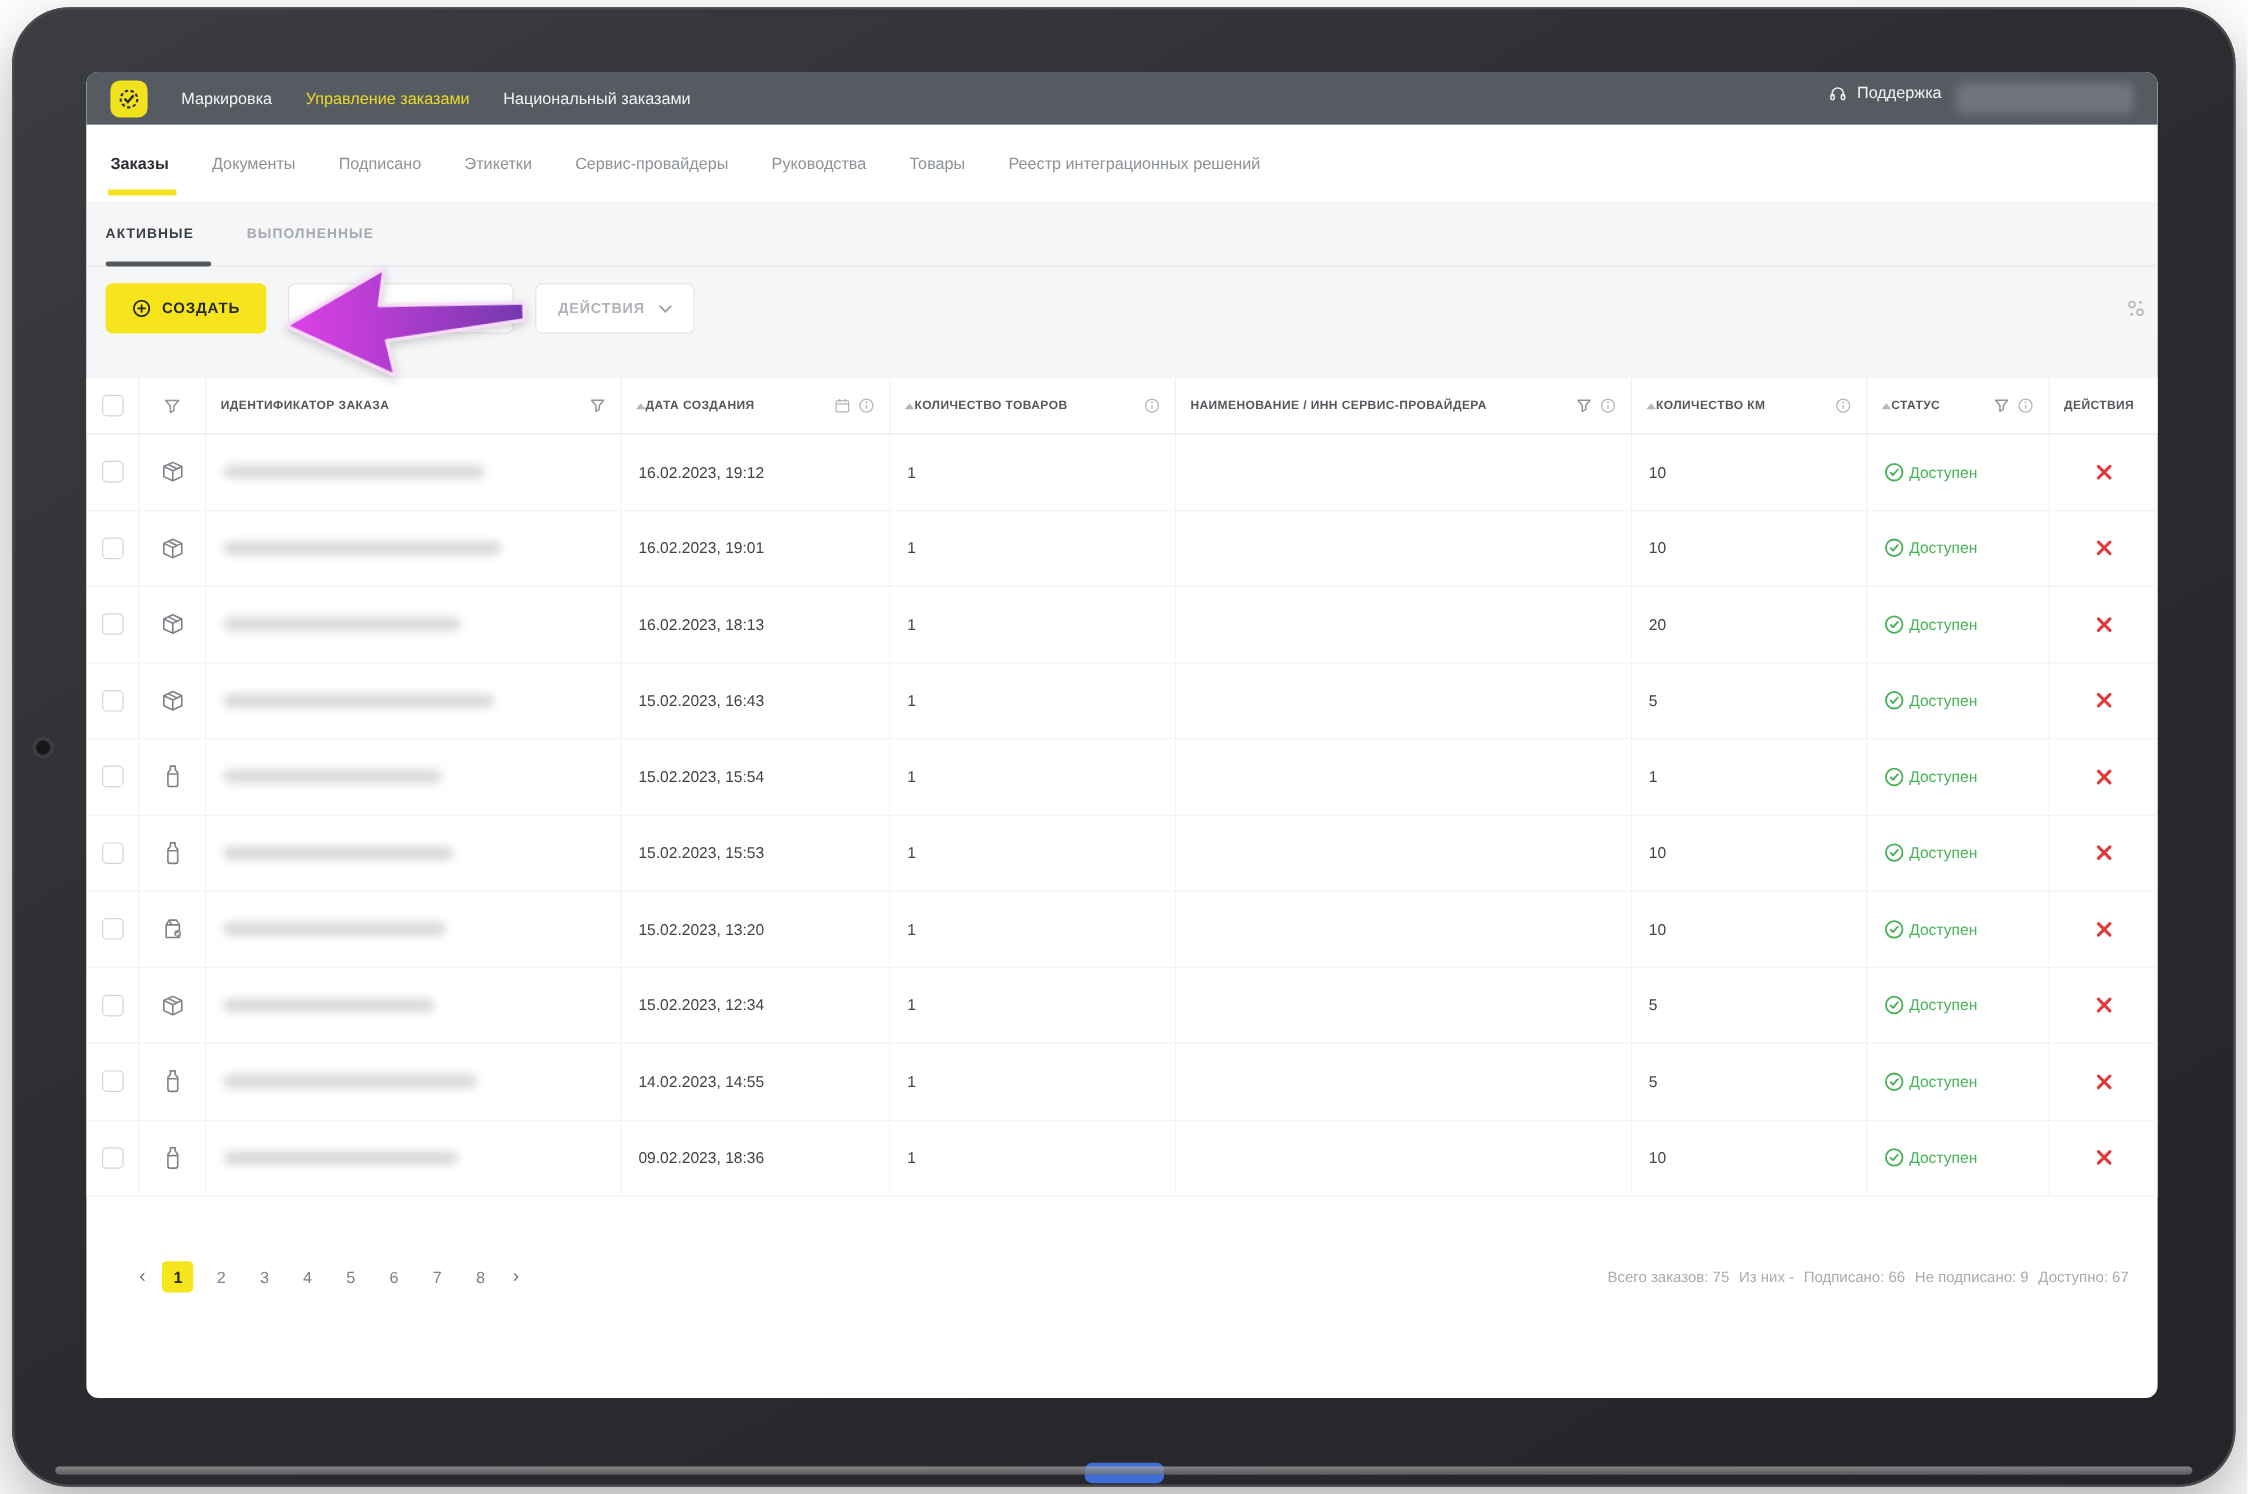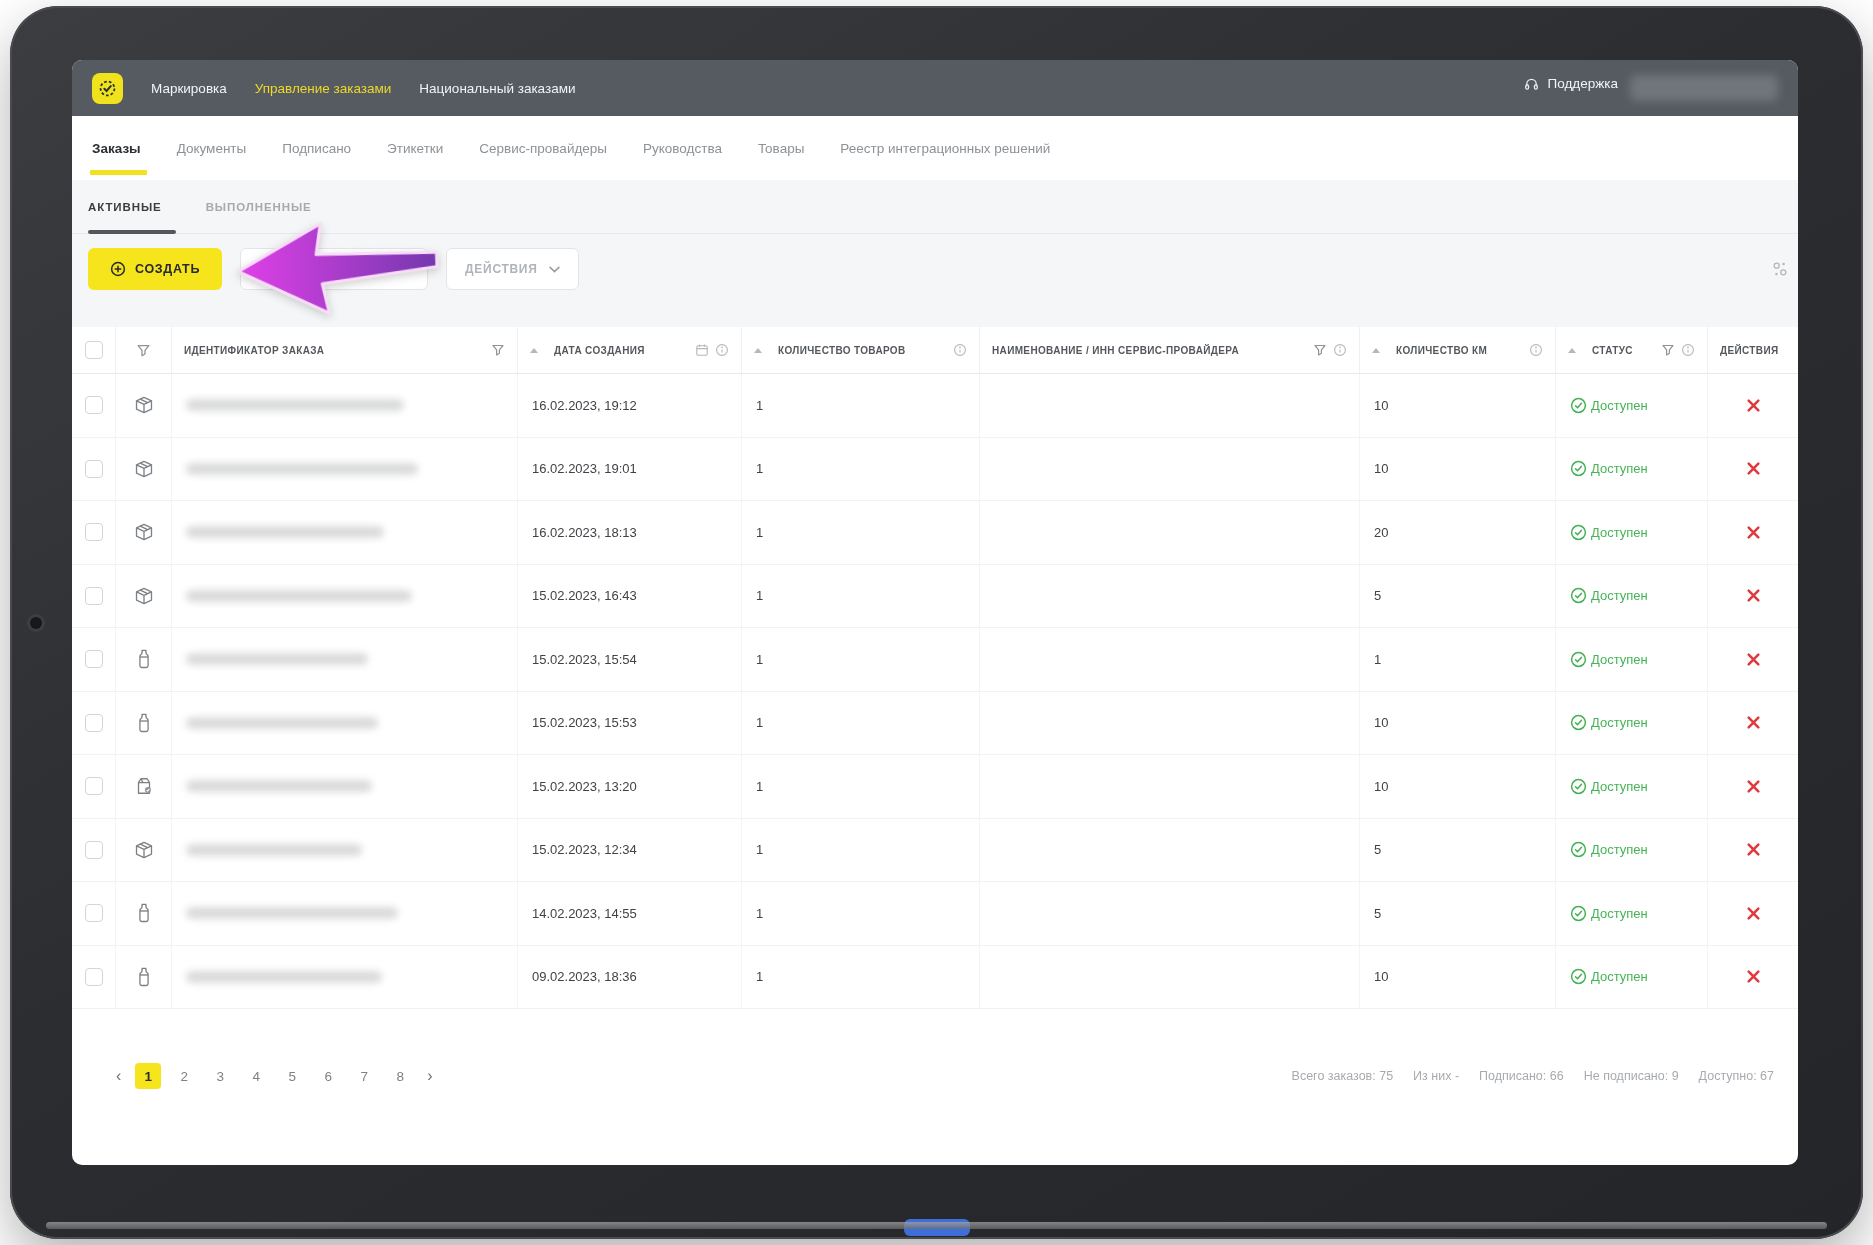--- a/index.html
+++ b/index.html
@@ -15,21 +15,21 @@
   .edge-highlight { position:absolute; left:36px; right:36px; bottom:10px; height:7px;
     border-radius:4px; background:linear-gradient(#a3a3a5,#6b6b6e); opacity:.75; }
   .stand-accent { position:absolute; left:50%; transform:translateX(-50%); bottom:3px;
     width:66px; height:17px; border-radius:6px; background:#3e6fd8; }
 
   
   .screen { position:absolute; left:62px; top:54px; width:1726px; height:1105px;
     background:#fff; border-radius:10px; overflow:hidden; color:#33373b; }
 
   
-  .topbar { height:56px; background:#565b62; display:flex; align-items:center; padding:0 20px; gap:28px; }
+  .topbar { height:44px; background:#565b62; display:flex; align-items:center; padding:0 20px; gap:28px; }
   .logo { width:31px; height:31px; border-radius:8px; background:#f0e21c; display:flex; align-items:center; justify-content:center; flex:0 0 auto; }
   .topnav-item { font-size:13.5px; color:#f2f3f4; cursor:pointer; white-space:nowrap; }
   .topnav-item.active { color:#ecd92a; }
   .topbar-right { margin-left:auto; display:flex; align-items:flex-start; gap:12px; }
   .support { display:flex; align-items:center; gap:8px; font-size:13.5px; color:#f2f3f4; }
   .user-chip { width:148px; height:26px; border-radius:6px; background:#777c83; filter:blur(4px); opacity:.8; }
 
   
   .navtabs { height:64px; display:flex; align-items:center; gap:36px; padding:0 20px; background:#fff; }
   .navtab { font-size:13.5px; color:#8d9297; cursor:pointer; position:relative; height:100%; display:flex; align-items:center; white-space:nowrap; }
@@ -47,21 +47,21 @@
     border:none; border-radius:6px; font-family:inherit; font-size:12.5px; font-weight:bold; letter-spacing:.7px; color:#26292d; cursor:pointer; }
   .search-input { width:188px; height:42px; border:1px solid #e2e4e6; border-radius:6px; background:#fff; padding:0 12px; font-family:inherit; font-size:13px; color:#33373b; outline:none; }
   .btn-actions { display:flex; align-items:center; gap:11px; height:42px; padding:0 18px; background:#fff;
     border:1px solid #e2e4e6; border-radius:6px; font-family:inherit; font-size:12px; font-weight:bold; letter-spacing:.7px; color:#b0b4b8; cursor:pointer; }
   .toolbar-spacer { flex:1; }
   .col-settings { cursor:pointer; display:flex; }
 
   
   .tbl { --cols:44px 56px 346px 224px 238px 380px 196px 152px 1fr; background:#fff; }
   .thead { display:grid; grid-template-columns:var(--cols); height:47px; border-bottom:1px solid #e8eaec; background:#fff; }
-  .th { display:flex; align-items:center; gap:16px; padding:0 12px; font-size:10px; font-weight:bold; letter-spacing:.35px; color:#54585c; border-right:1px solid #eef0f1; overflow:hidden; white-space:nowrap; }
+  .th { display:flex; align-items:center; gap:0; padding:0 12px; font-size:10px; font-weight:bold; letter-spacing:.35px; color:#54585c; border-right:1px solid #eef0f1; overflow:hidden; white-space:nowrap; }
   .th:last-child { border-right:none; }
   .th .right { margin-left:auto; display:flex; align-items:center; gap:6px; }
   .th.center { justify-content:center; padding:0; }
   .caret { width:0; height:0; border-left:4px solid transparent; border-right:4px solid transparent; border-bottom:5px solid #b4b8bb; flex:0 0 auto; }
   .checkbox { width:18px; height:18px; border:1.5px solid #d2d5d7; border-radius:4px; background:#fff; display:inline-block; cursor:pointer; }
 
   .trow { display:grid; grid-template-columns:var(--cols); height:63.5px; border-bottom:1px solid #f1f2f4; align-items:center; }
   .cell { display:flex; align-items:center; height:100%; padding:0 14px; font-size:13px; color:#3f4347; border-right:1px solid #f3f4f5; overflow:hidden; }
   .cell:last-child { border-right:none; }
   .cell.center { justify-content:center; padding:0; }
@@ -72,21 +72,21 @@
   .type-icon.icon-carton .svg-carton { display:block; }
   .status-wrap { display:flex; align-items:center; gap:4px; color:#47b357; font-size:13px; }
   .xbtn { background:none; border:none; cursor:pointer; display:flex; padding:6px; }
 
   
   .pager-row { display:flex; align-items:center; margin-top:50px; padding:0 24px 0 40px; height:34px; }
   .pager { display:flex; align-items:center; gap:10px; }
   .pg-chev { font-size:16px; color:#6d7175; cursor:pointer; padding:0 4px; line-height:1; }
   .page { min-width:26px; height:26px; display:flex; align-items:center; justify-content:center; font-size:13.5px; color:#7d8286; cursor:pointer; border-radius:4px; }
   .page.active { background:#f6e51d; color:#2b2f33; font-weight:bold; }
-  .summary { margin-left:auto; display:flex; gap:20px; }
+  .summary { margin-left:auto; display:flex; gap:8px; }
   .stat { font-size:12.5px; color:#a7abaf; white-space:nowrap; }
 
   
   .arrow-annot { position:absolute; left:234px; top:214px; width:208px; height:104px; pointer-events:none;
     filter:drop-shadow(0 3px 4px rgba(0,0,0,.18)); transform:rotate(-2deg); z-index:50; }
 </style>
 </head>
 <body>
 
 <div class="stage">

